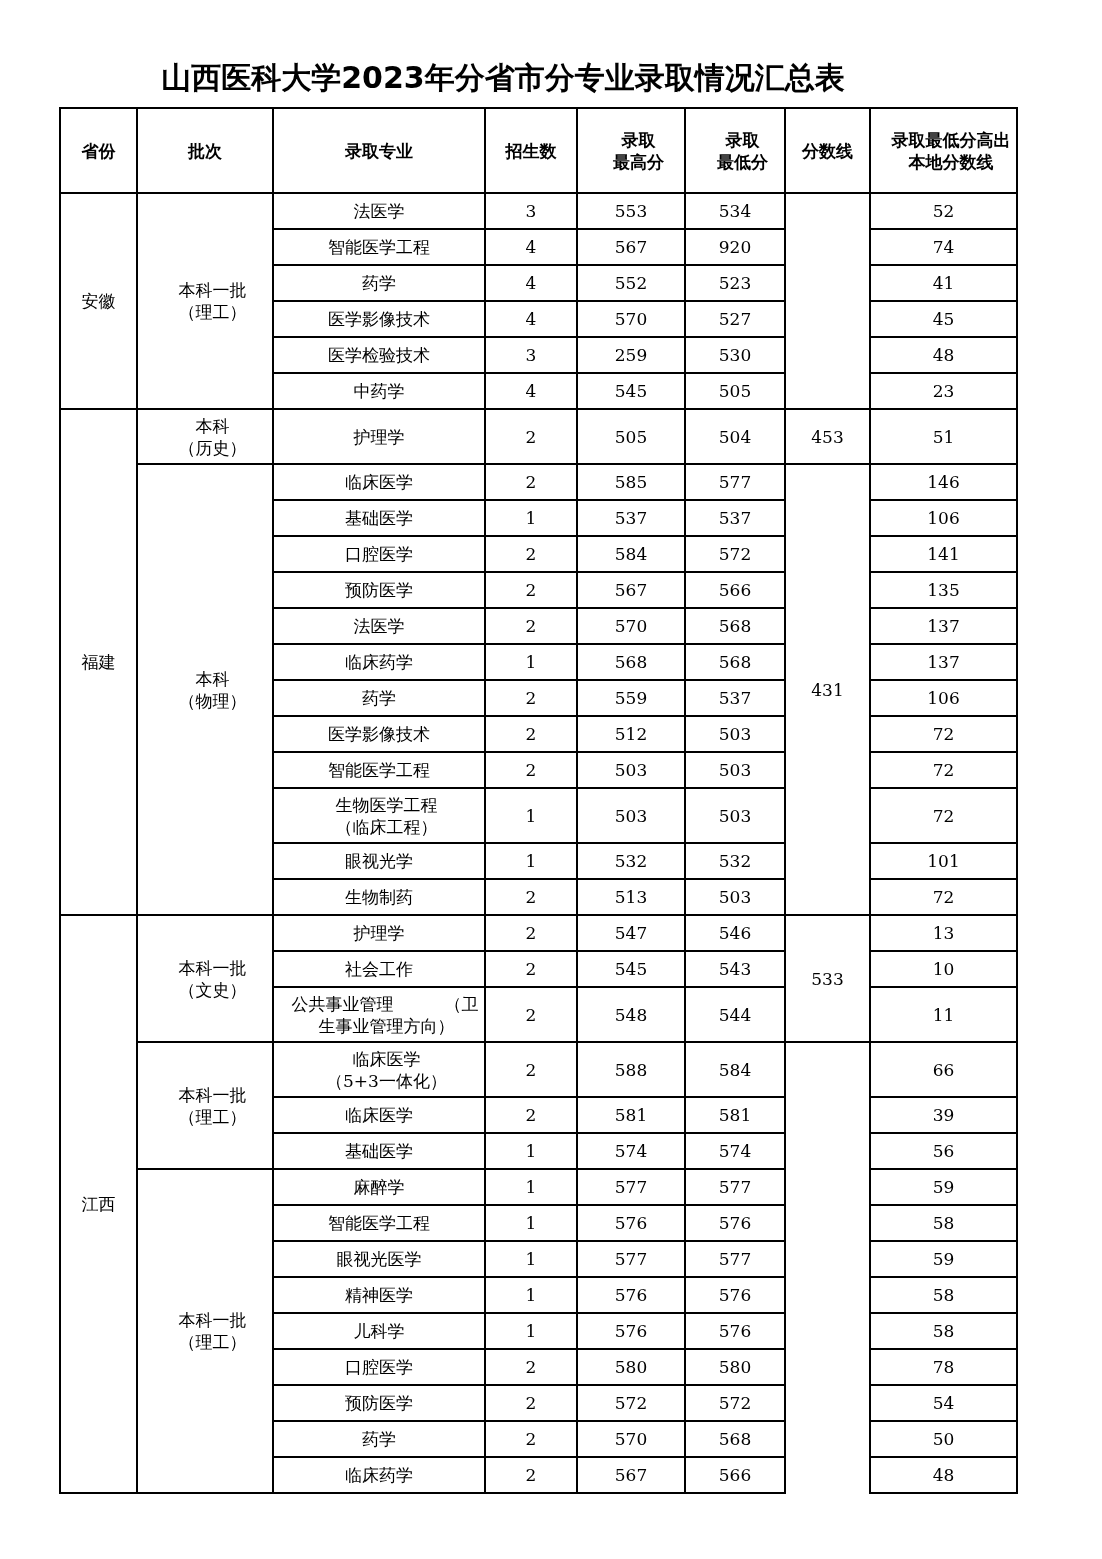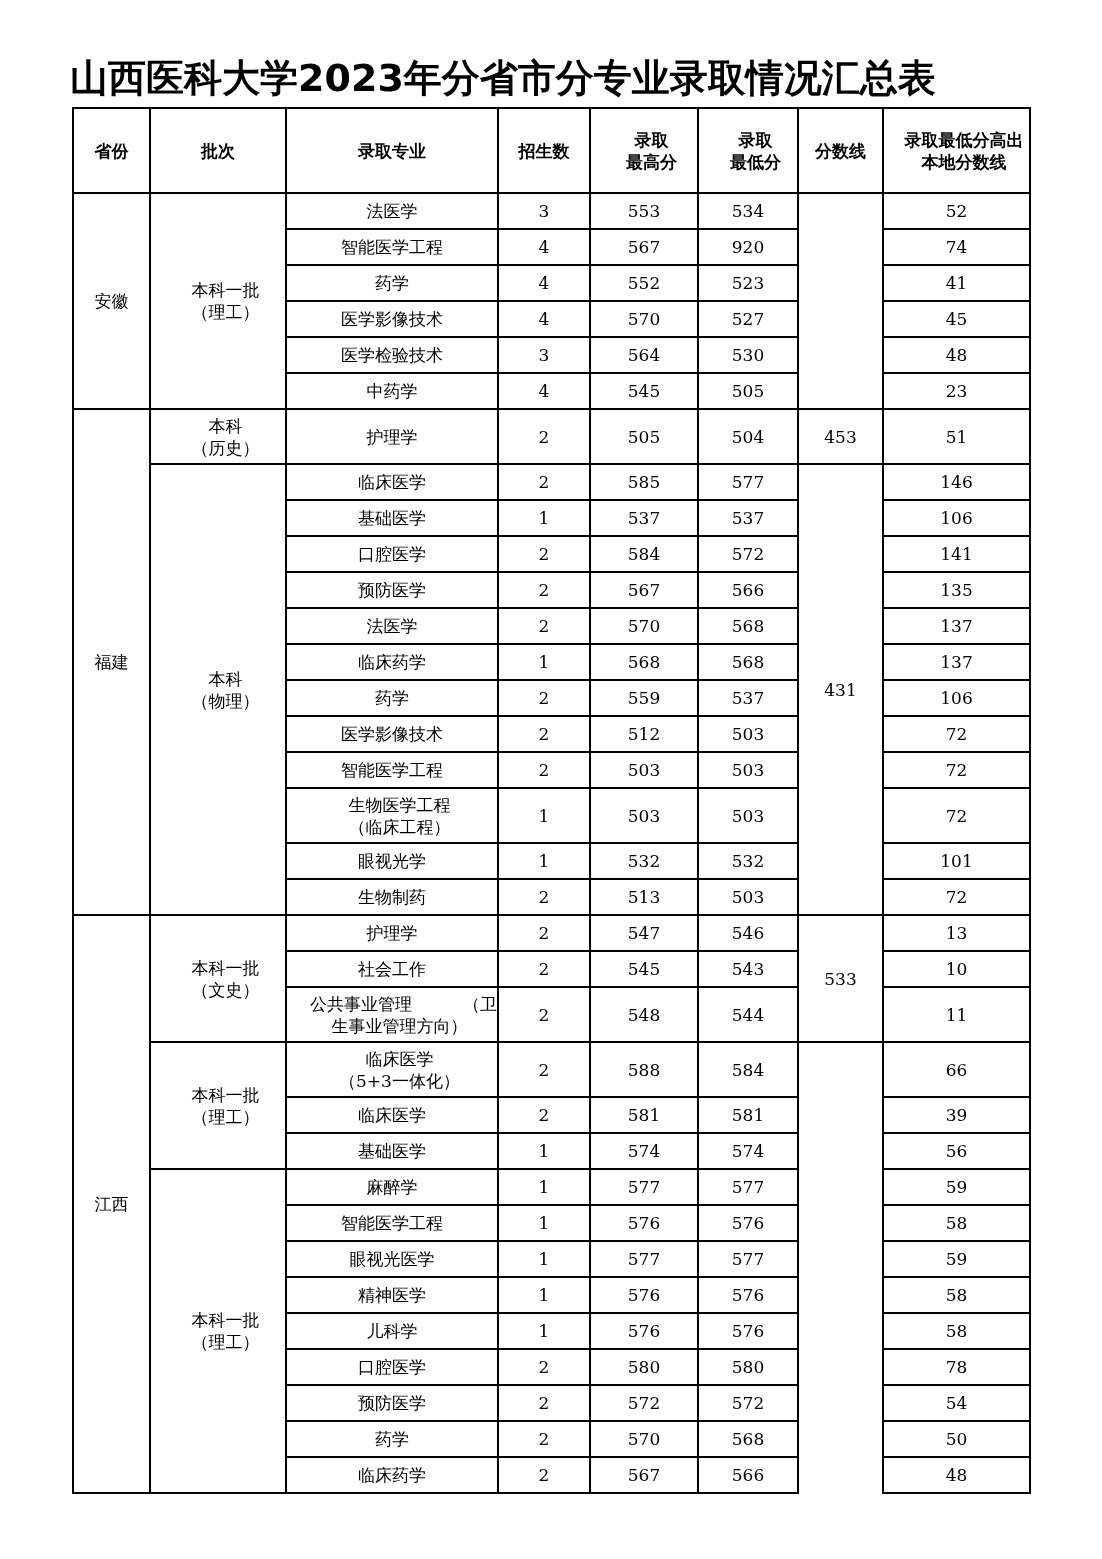--- a/index.html
+++ b/index.html
@@ -1,23 +1,23 @@
 <!DOCTYPE html>
 <html><head>
 <meta charset="utf-8">
 <style>
   html, body { margin: 0; padding: 0; background: #ffffff; }
   body { width: 1102px; height: 1559px; position: relative; font-family: "DejaVu Serif", "Liberation Serif", serif; color: #000; }
   .title {
     position: absolute; left: 0; top: 58px; width: 1006px; text-align: center;
     font-family: "DejaVu Sans", "Liberation Sans", sans-serif; font-weight: bold;
-    font-size: 38px; letter-spacing: 0px; line-height: 40px;
+    font-size: 30px; letter-spacing: 0px; line-height: 40px;
   }
   table.main {
-    position: absolute; left: 72px; top: 107px;
+    position: absolute; left: 59px; top: 107px;
     border-collapse: collapse; table-layout: fixed;
     width: 957px;
     border-radius: 12px;
   }
   table.main td, table.main th {
     border: 2.5px solid #000; text-align: center; vertical-align: middle;
     padding: 0; font-size: 17px; line-height: 22px; overflow: hidden;
   }
   table.main th {
     font-family: "DejaVu Sans", "Liberation Sans", sans-serif; font-weight: bold;
@@ -100,21 +100,21 @@
     <tr class="r">
       <td class="major">医学影像技术</td>
       <td>4</td>
       <td>570</td>
       <td>527</td>
       <td>45</td>
     </tr>
     <tr class="r">
       <td class="major">医学检验技术</td>
       <td>3</td>
-      <td>564</td>
+      <td>259</td>
       <td>530</td>
       <td>48</td>
     </tr>
     <tr class="r">
       <td class="major">中药学</td>
       <td>4</td>
       <td>545</td>
       <td>505</td>
       <td>23</td>
     </tr>
@@ -241,21 +241,21 @@
     </tr>
     <tr class="r">
       <td class="major">社会工作</td>
       <td>2</td>
       <td>545</td>
       <td>543</td>
       <td>10</td>
     </tr>
     <tr class="t">
       <td class="major">
-          <span class="nl" style="text-align:right;padding-left:12px;white-space:pre">公共事业管理　　　（卫</span>
+          <span class="nl" style="text-align:center;padding-left:12px;white-space:pre">公共事业管理　　　（卫</span>
           <span class="nl">生事业管理方向）</span>
         </td>
       <td>2</td>
       <td>548</td>
       <td>544</td>
       <td>11</td>
     </tr>
 
     <tr class="t">
       <td class="batch" rowspan="3">

